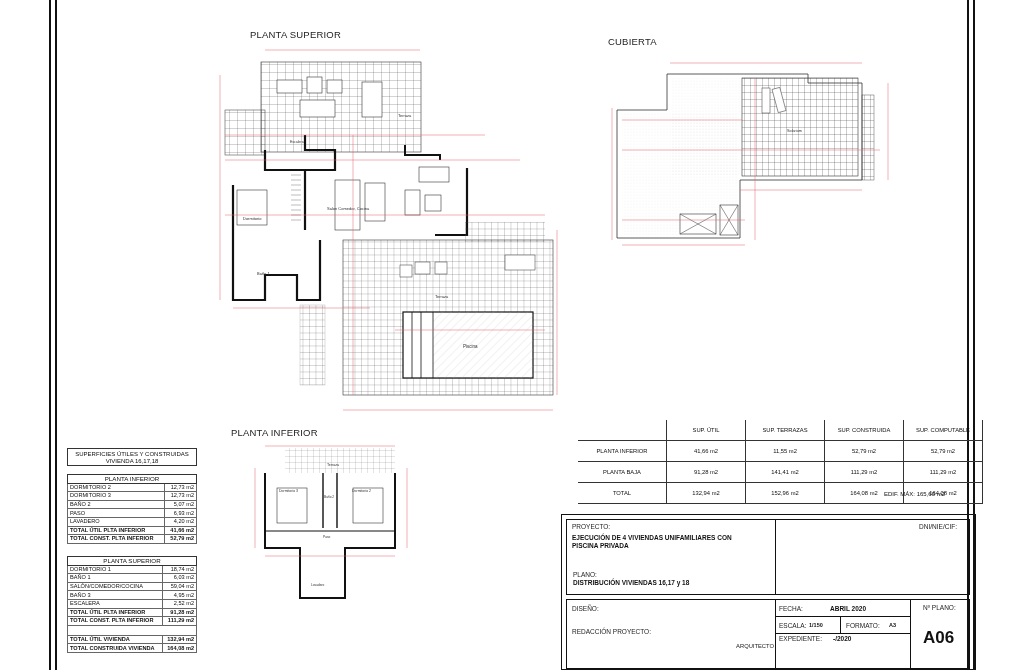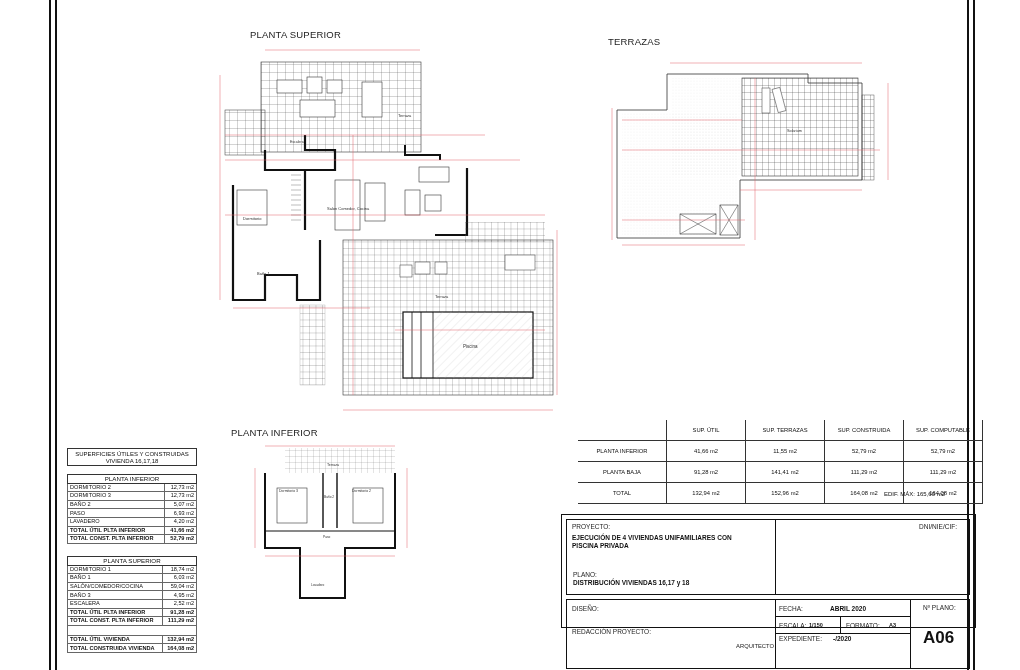--- a/index.html
+++ b/index.html
@@ -15,21 +15,21 @@
   .sup-tbl tr.hdr td{text-align:center;font-size:6.2px;background:#fff;border:1px solid #333;}
   .sup-tbl tr.bold td{font-weight:bold;}
   .sup-tbl tr.blank td{height:9px;}
   
   .sum-tbl{position:absolute;left:578px;top:420px;border-collapse:separate;border-spacing:0;font-size:5.8px;}
   .sum-tbl td{height:18px;text-align:center;vertical-align:middle;border-bottom:1px solid #333;border-right:1.5px solid #333;}
   .sum-tbl td.c0{width:86px;}
   .sum-tbl td.c{width:76px;}
   .edif{position:absolute;left:884px;top:491px;font-size:6px;}
   
-  .tb-outer{position:absolute;left:561px;top:514px;width:415px;height:114px;border:1.5px solid #111;box-sizing:border-box;}
+  .tb-outer{position:absolute;left:561px;top:514px;width:415px;height:156px;border:1.5px solid #111;box-sizing:border-box;}
   .tb-box{position:absolute;border:1.2px solid #111;box-sizing:border-box;}
   .tb-lbl{position:absolute;font-size:6.5px;color:#222;}
   .tb-bold{position:absolute;font-size:6.5px;font-weight:bold;color:#111;}
   .tb-num{position:absolute;font-size:17px;font-weight:bold;}
 </style>
 </head>
 <body>
 
 <div class="vline" style="left:49px"></div>
 <div class="vline" style="left:55px"></div>
@@ -116,21 +116,21 @@
     <line x1="20" y1="120" x2="315" y2="120"></line>
     <line x1="20" y1="175" x2="340" y2="175"></line>
     <line x1="28" y1="268" x2="165" y2="268"></line>
     <line x1="138" y1="370" x2="348" y2="370"></line>
     <line x1="190" y1="290" x2="340" y2="290"></line>
     <line x1="352" y1="190" x2="352" y2="355"></line>
     <line x1="148" y1="95" x2="148" y2="355"></line>
   </g>
 </svg>
 
-<div class="title-lbl" style="left:608px;top:36px;">TERRAZAS</div>
+<div class="title-lbl" style="left:608px;top:36px;">CUBIERTA</div>
 <svg width="300" height="200" style="left:600px;top:50px" viewBox="0 0 300 200">
   <defs>
     <pattern id="gridC" width="6" height="7" patternUnits="userSpaceOnUse">
       <path d="M6 0H0V7" fill="none" stroke="#333" stroke-width="0.5"></path>
     </pattern>
     <pattern id="dots" width="3" height="3" patternUnits="userSpaceOnUse">
       <circle cx="1" cy="1" r="0.3" fill="#bbb"></circle>
     </pattern>
   </defs>
   <path d="M17 60 L67 60 L67 24 L208 24 L208 33 L262 33 L262 130 L140 130 L140 188 L17 188 Z" fill="#fff" stroke="#333" stroke-width="0.8"></path>

